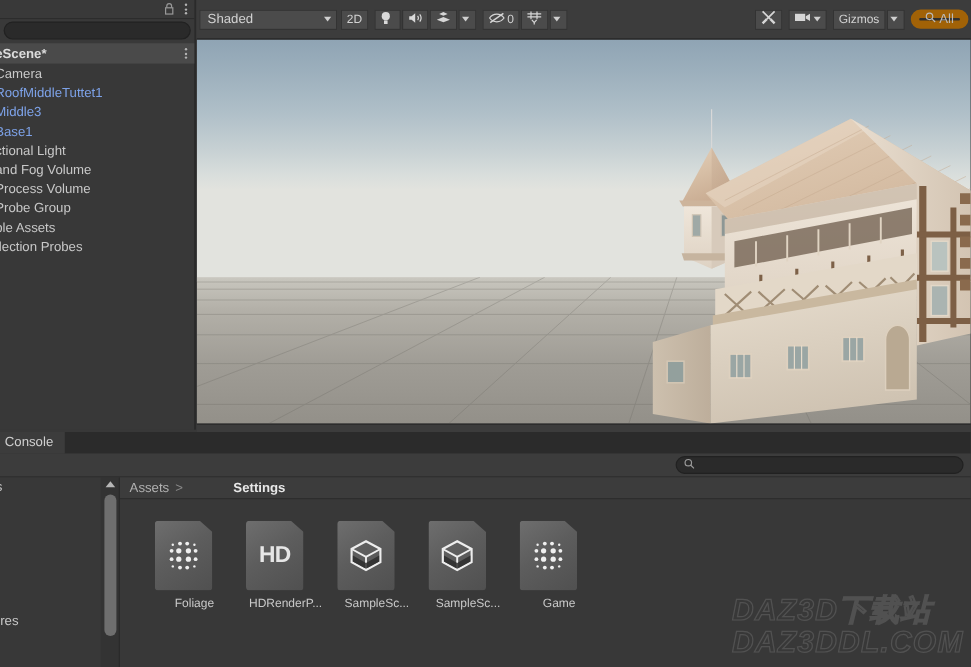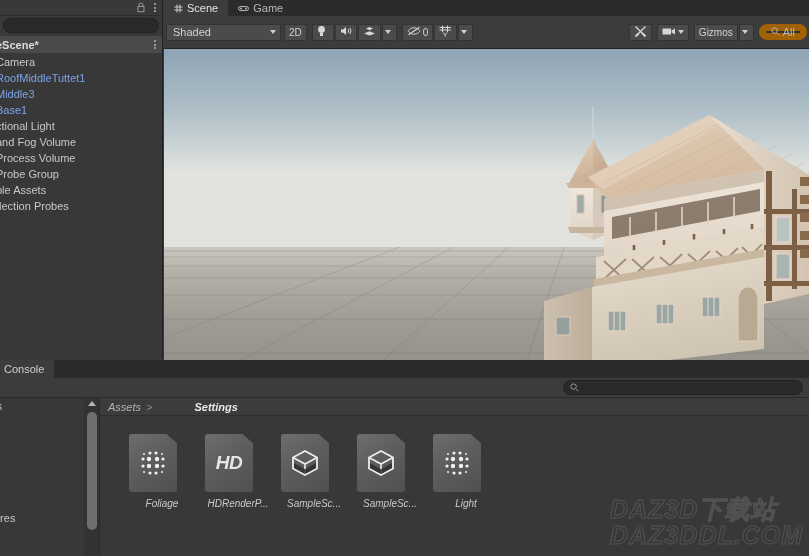--- a/index.html
+++ b/index.html
@@ -140,21 +140,21 @@
   }
   .scroll-up {
     width: 0; height: 0; margin: 3px auto 0 auto;
     border-left: 4px solid transparent; border-right: 4px solid transparent;
     border-bottom: 5px solid #b6b6b6;
   }
   .scroll-thumb {
     position: absolute; left: 3px; top: 14px; width: 10px; height: 118px;
     background: #6e6e6e; border-radius: 5px;
   }
-  .proj-main { position: absolute; left: 100px; top: 0; right: 0; bottom: 0; background: #383838; font-style: italic; }
+  .proj-main { position: absolute; left: 100px; top: 0; right: 0; bottom: 0; background: #383838; }
   .breadcrumb {
     height: 18px; display: flex; align-items: center; gap: 5px;
     padding-left: 8px; background: #3c3c3c; border-bottom: 1px solid #2d2d2d;
     font-size: 11px;
   }
   .crumb-root { color: #b2b2b2; }
   .crumb-sep { color: #8a8a8a; }
   .crumb-cur { color: #e8e8e8; font-weight: bold; padding-left: 37px; }
   .asset-grid { display: flex; gap: 26px; padding: 18px 0 0 28px; }
   .asset { width: 50px; display: flex; flex-direction: column; align-items: center; gap: 6px; }
@@ -237,40 +237,20 @@
         <div class="hier-item">
           <span class="txt">ple Assets</span>
         </div>
         <div class="hier-item">
           <span class="txt">flection Probes</span>
         </div>
       </div>
   </div>
 
   <div class="sceneview">
-    <div class="tabbar">
-      <div class="tab active">
-        <span>
-          <svg width="9" height="9" viewBox="0 0 9 9">
-            <path d="M3 0.5V8.5M6 0.5V8.5M0.5 3H8.5M0.5 6H8.5" stroke="#cfcfcf" stroke-width="1"></path>
-          </svg>
-        </span>
-        <span>Scene</span>
-      </div>
-      <div class="tab">
-        <span>
-          <svg width="11" height="7" viewBox="0 0 11 7">
-            <rect x="0.5" y="1.5" width="10" height="4" rx="2" fill="none" stroke="#b8b8b8" stroke-width="1"></rect>
-            <circle cx="3" cy="3.5" r="1" fill="#b8b8b8"></circle>
-              <circle cx="8" cy="3.5" r="1" fill="#b8b8b8"></circle>
-          </svg>
-        </span>
-        <span>Game</span>
-      </div>
-    </div>
 
     <div class="scene-toolbar">
       <div class="tb-dd">
         <span>Shaded</span>
         <span class="caret"></span>
       </div>
       <div class="tb-btn">
         <span>2D</span>
       </div>
       <div class="tb-sep"></div>
@@ -648,21 +628,21 @@
                   <circle cx="11" cy="18" r="2.2"></circle>
                   <circle cx="19" cy="18" r="2.2"></circle>
                   <circle cx="25" cy="18" r="1.6"></circle>
     <circle cx="6" cy="24" r="1"></circle>
                   <circle cx="12" cy="25" r="1.6"></circle>
                   <circle cx="18" cy="25" r="1.6"></circle>
                   <circle cx="24" cy="24" r="1"></circle>
   </g>
               </svg>
             </div>
-            <div class="asset-label">Light</div>
+            <div class="asset-label">Game</div>
           </div>
         </div>
     </div>
   </div>
 
   <div class="watermark">
     <div class="wm-line">DAZ3D下载站</div>
     <div class="wm-line">DAZ3DDL.COM</div>
   </div>
 

